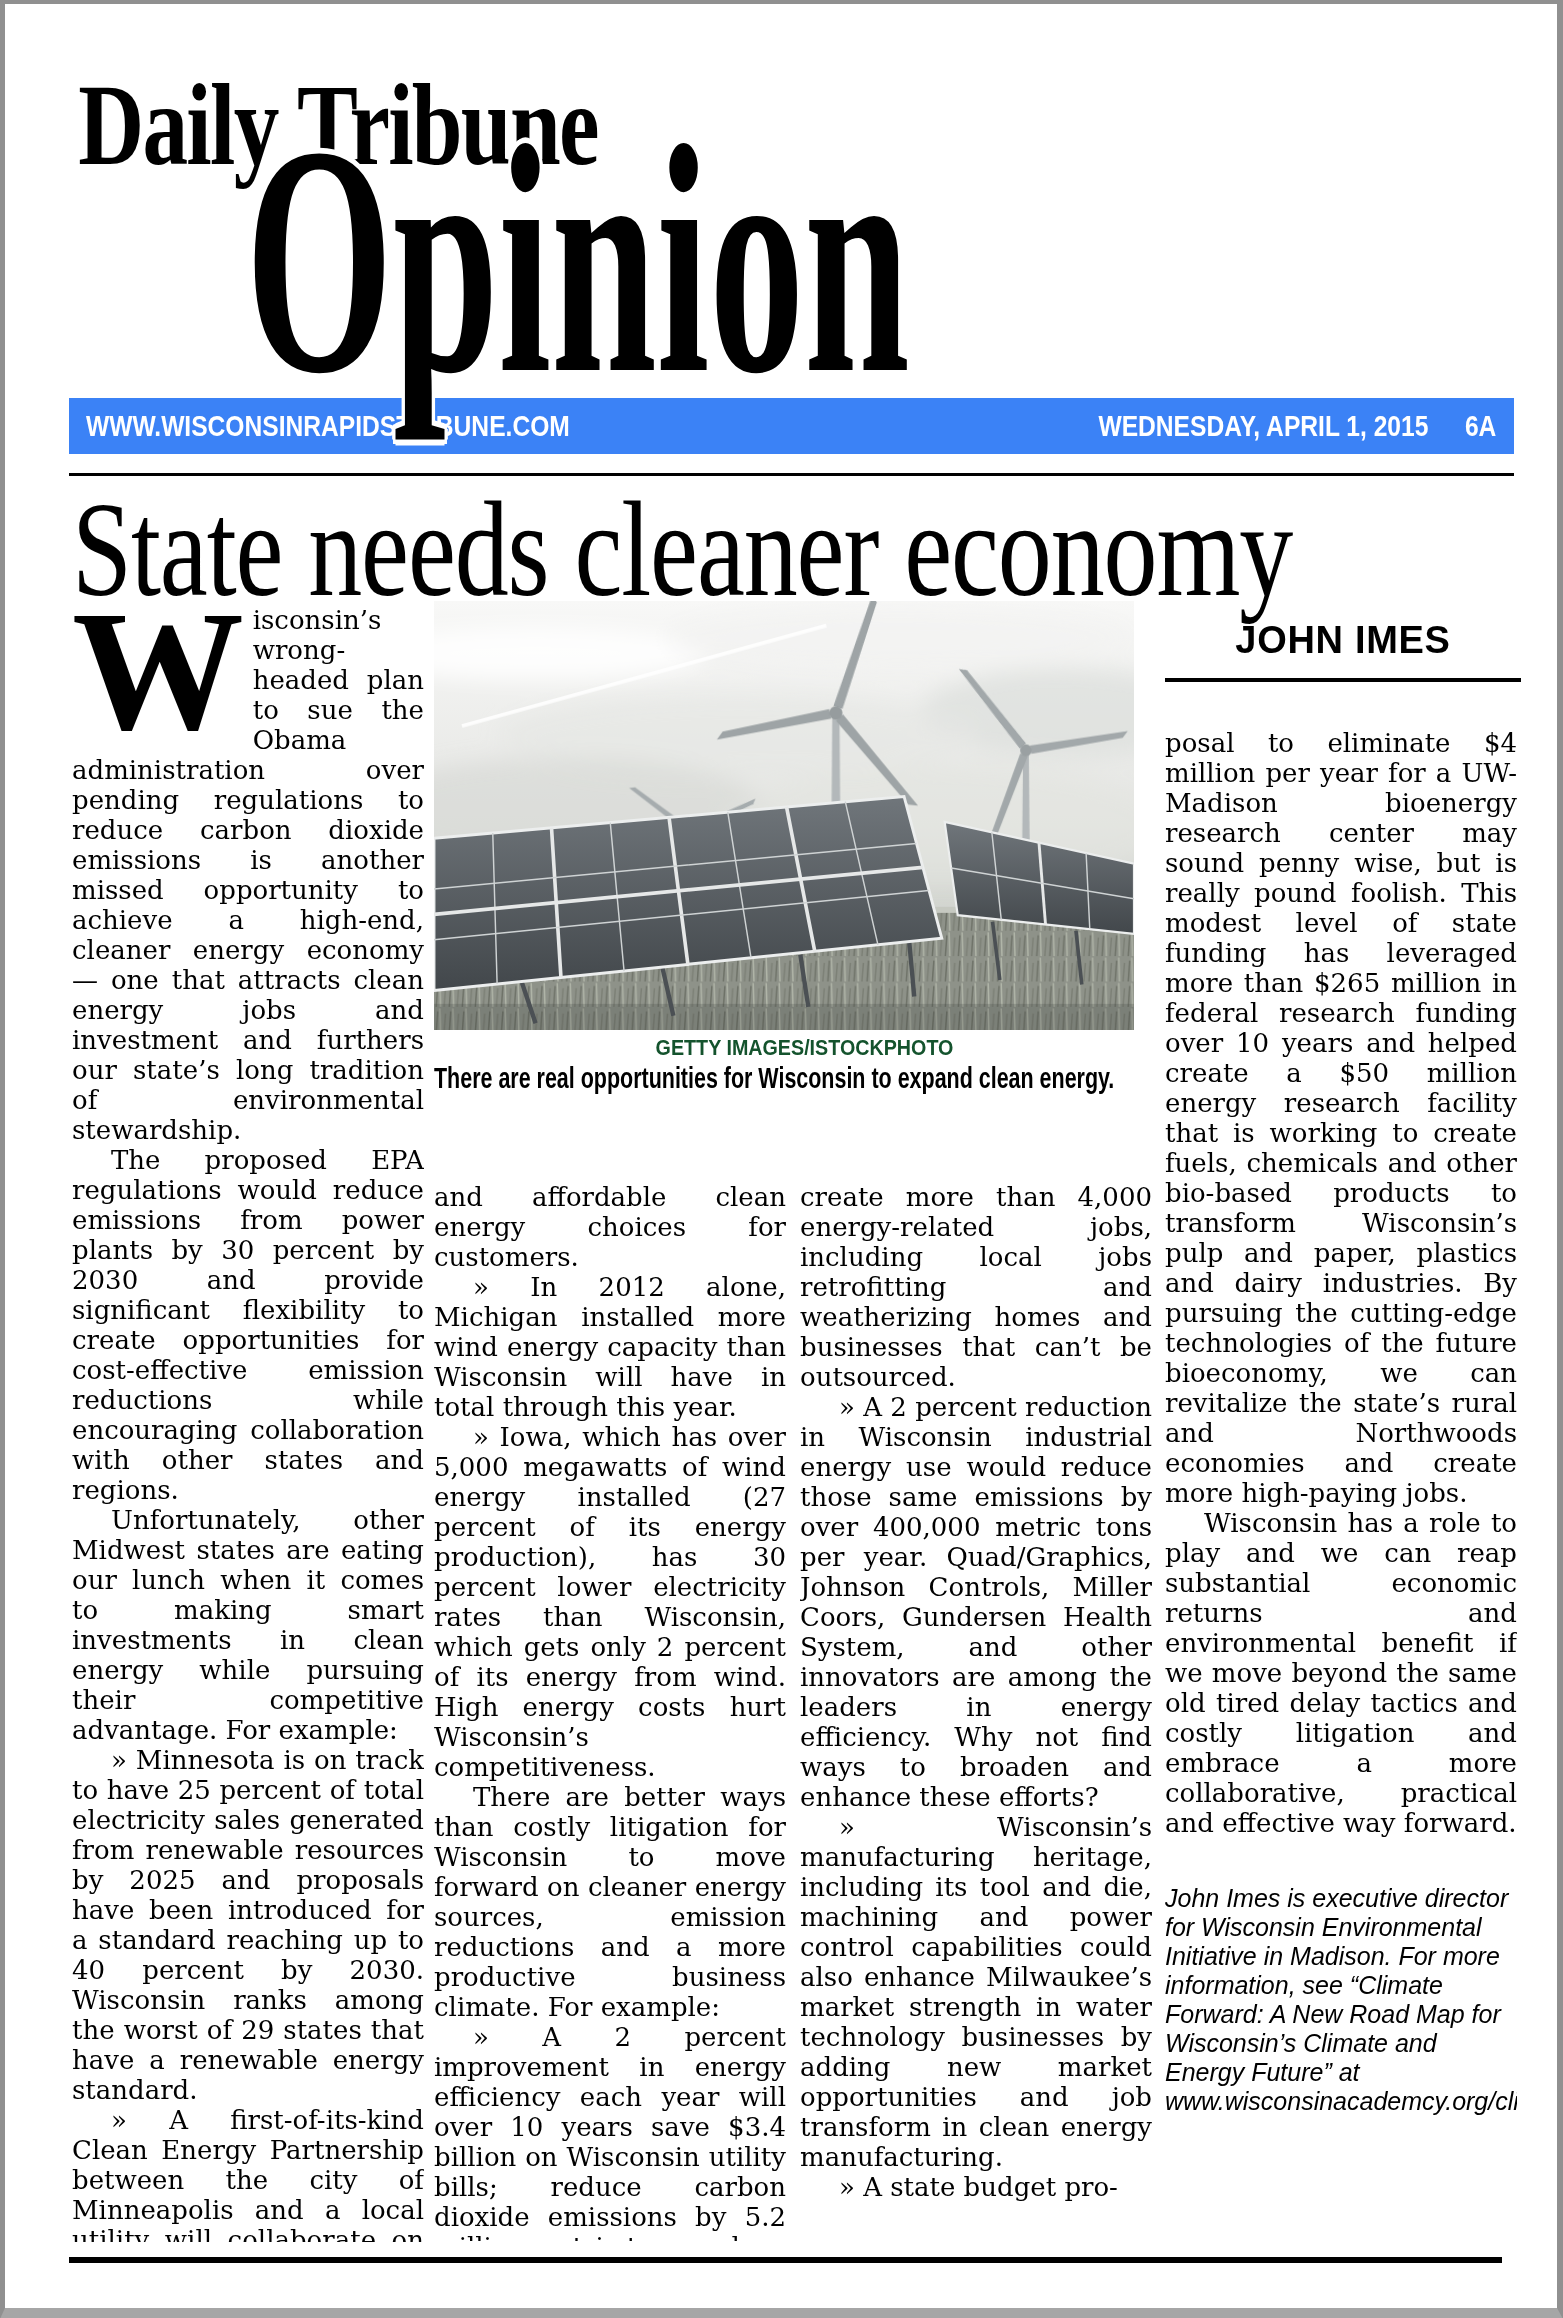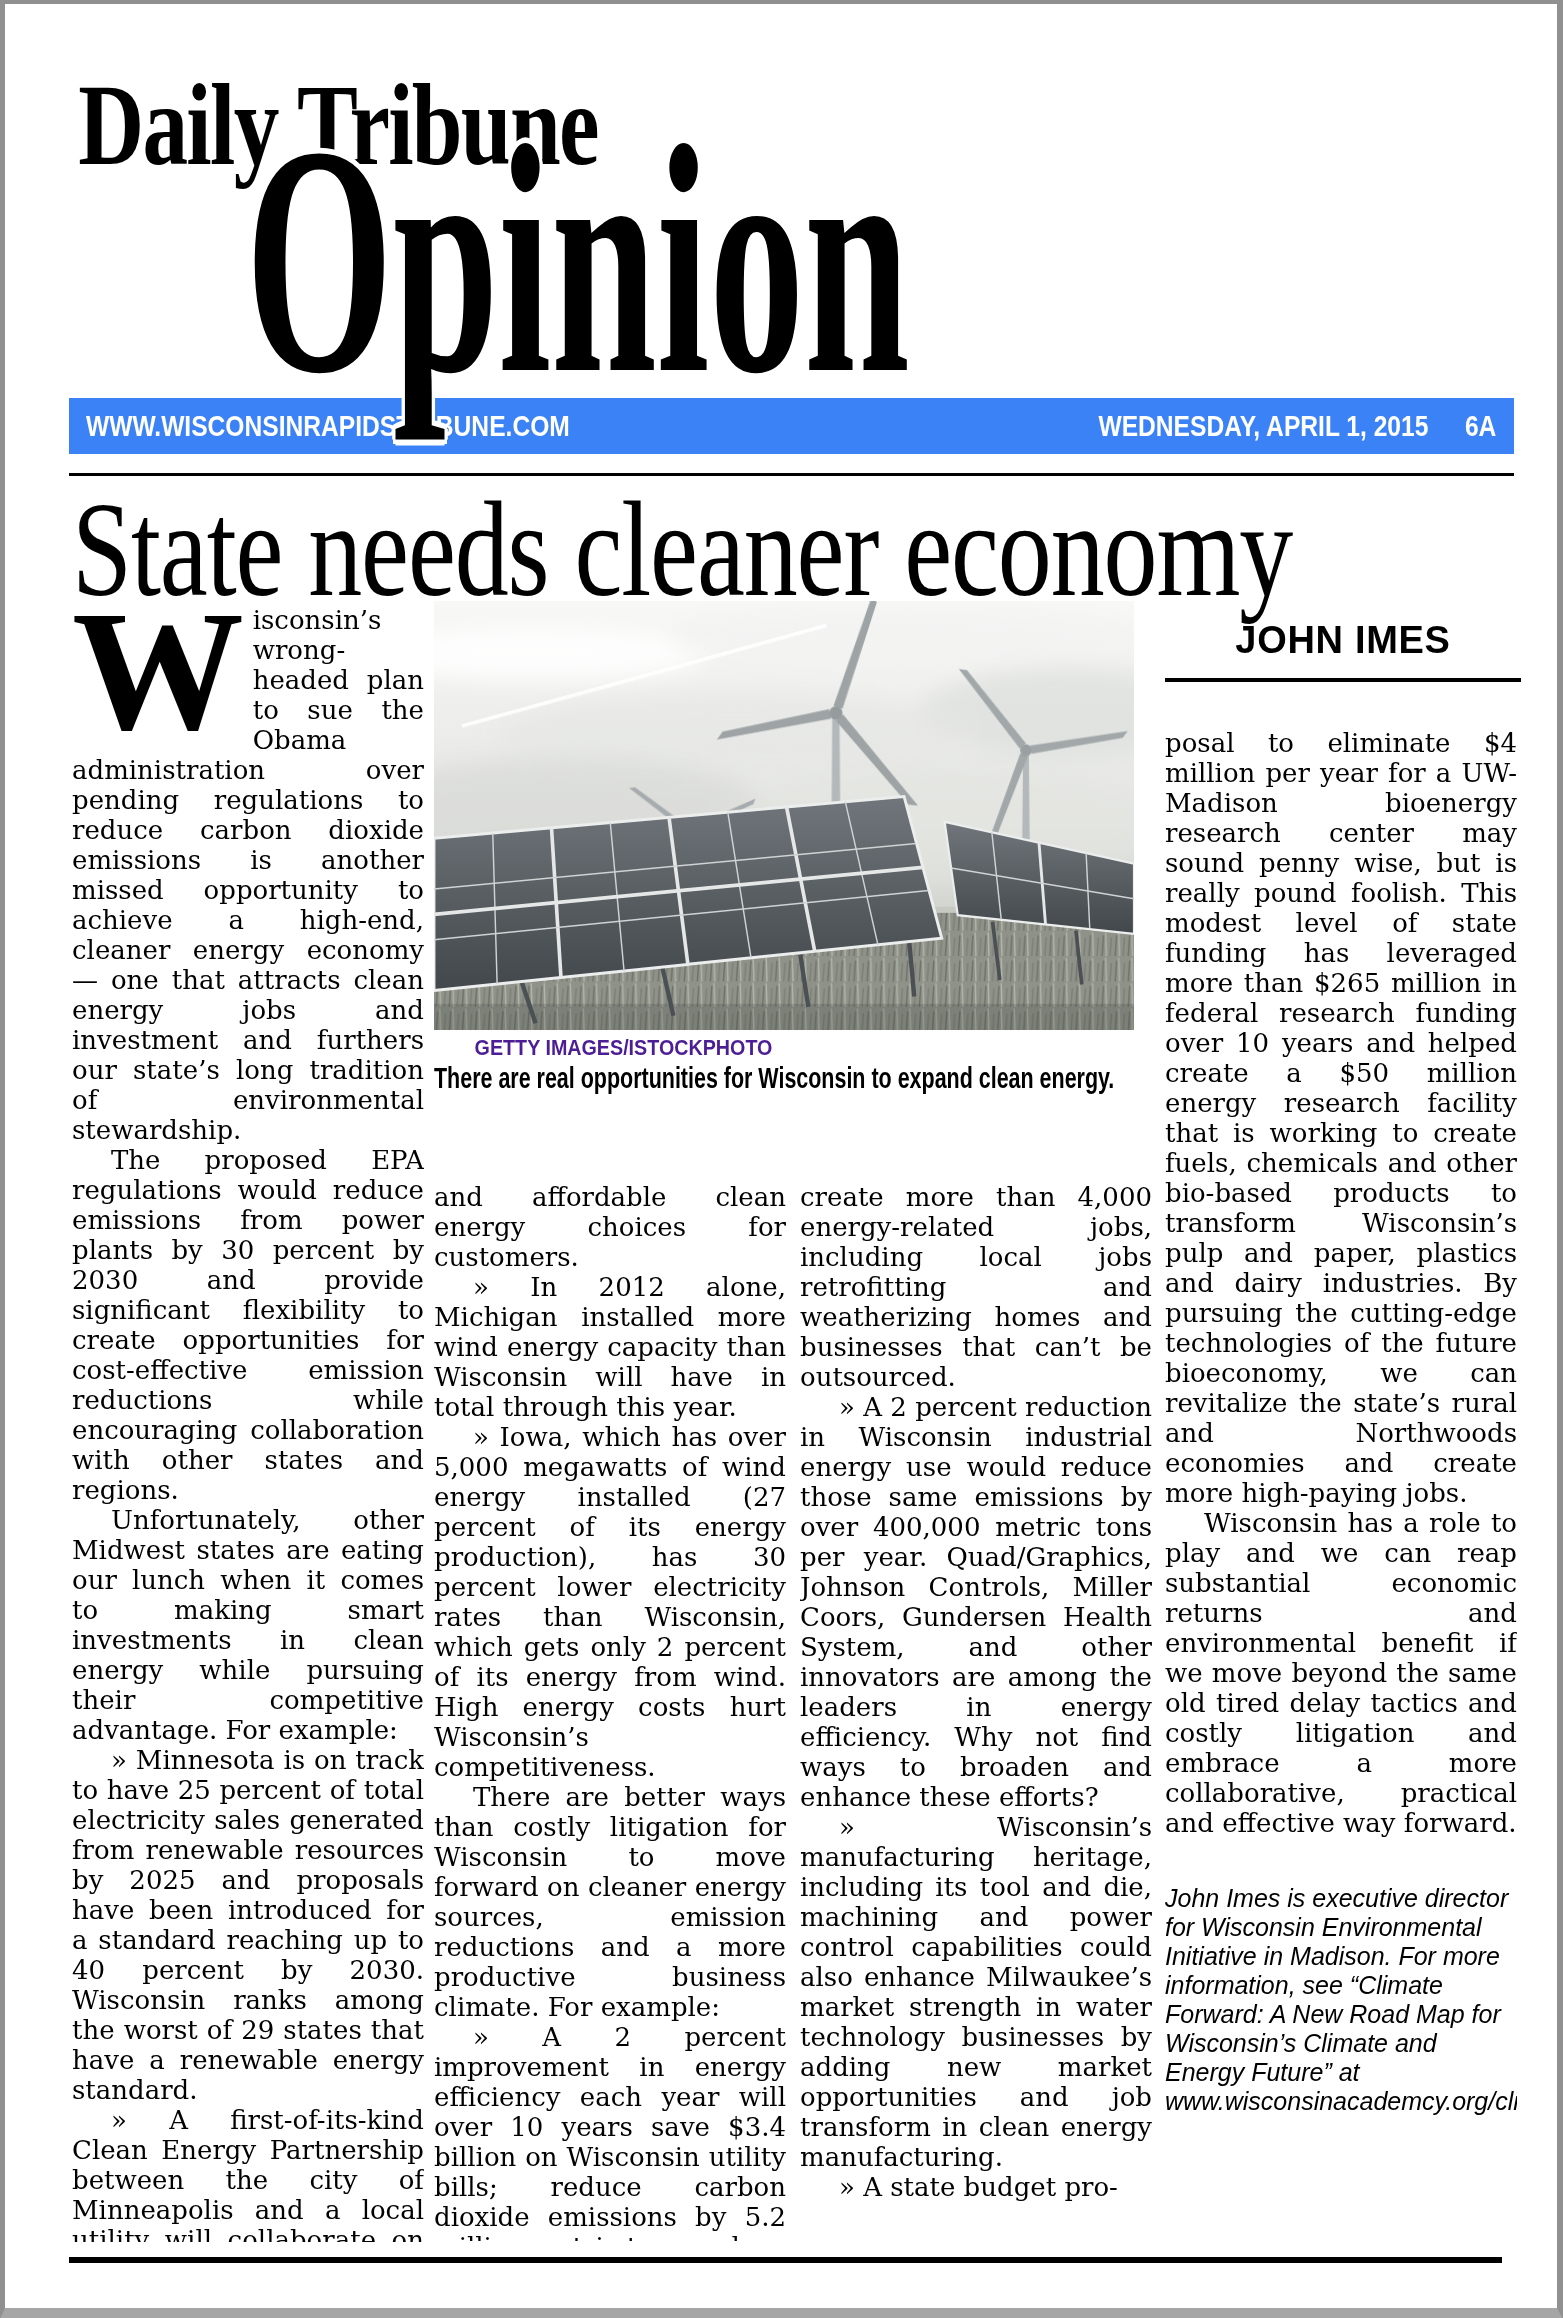--- a/index.html
+++ b/index.html
@@ -35,22 +35,22 @@
   .headline{position:absolute;left:67px;top:478px;font-family:"Liberation Serif",serif;
     font-size:135px;line-height:1;white-space:nowrap;letter-spacing:-1.4px;}
   .headline .squeeze{transform:scaleX(.8);transform-origin:left top;}
   
   .byline{position:absolute;left:1160px;width:356px;top:615px;text-align:center;
     font-family:"Liberation Sans",sans-serif;font-weight:bold;font-size:38px;letter-spacing:0.7px;}
   .byline-rule{position:absolute;left:1160px;top:674px;width:356px;height:3.6px;background:#000;}
   
   .photo{position:absolute;left:429px;top:597px;width:700px;height:429px;background:#eee;}
   .photo svg{display:block;width:100%;height:100%;}
-  .photo-credit{position:absolute;left:429px;top:1031px;width:700px;text-align:left;
-    font-family:"Liberation Sans",sans-serif;font-weight:600;font-size:22.4px;color:#4c1d95;}
+  .photo-credit{position:absolute;left:429px;top:1031px;width:700px;text-align:center;
+    font-family:"Liberation Sans",sans-serif;font-weight:600;font-size:22.4px;color:#14532d;}
   .photo-credit .squeeze{transform:scaleX(.88);transform-origin:right top;}
   .photo-caption{position:absolute;left:429px;top:1054px;width:926px;
     font-family:"Liberation Sans",sans-serif;font-weight:bold;font-size:29px;line-height:41px;
     transform:scaleX(.74);transform-origin:left top;}
   
   .col{position:absolute;width:352px;font-size:26px;line-height:30px;text-align:justify;
     overflow:hidden;hyphens:auto;-webkit-hyphens:auto;}
   .col-1{left:67px;top:601px;height:1637px;}
   .col-2{left:429px;top:1178px;height:1059px;}
   .col-3{left:795px;top:1178px;height:1059px;}

